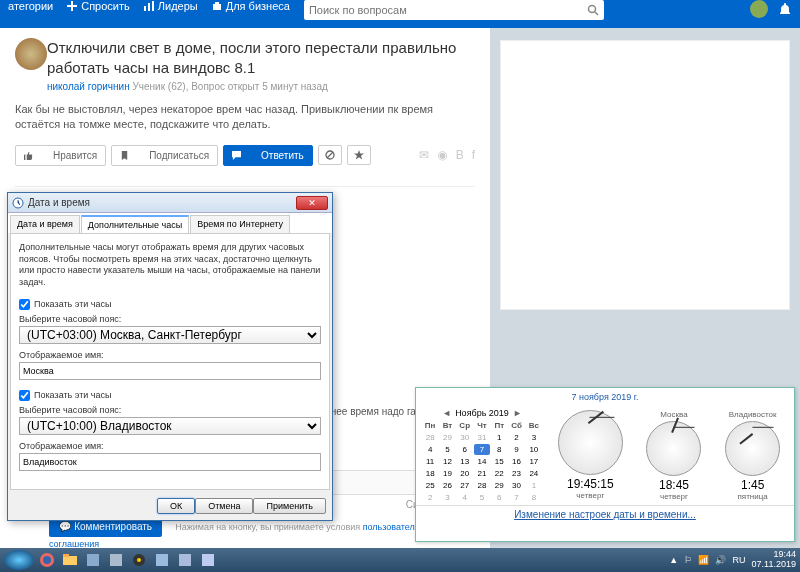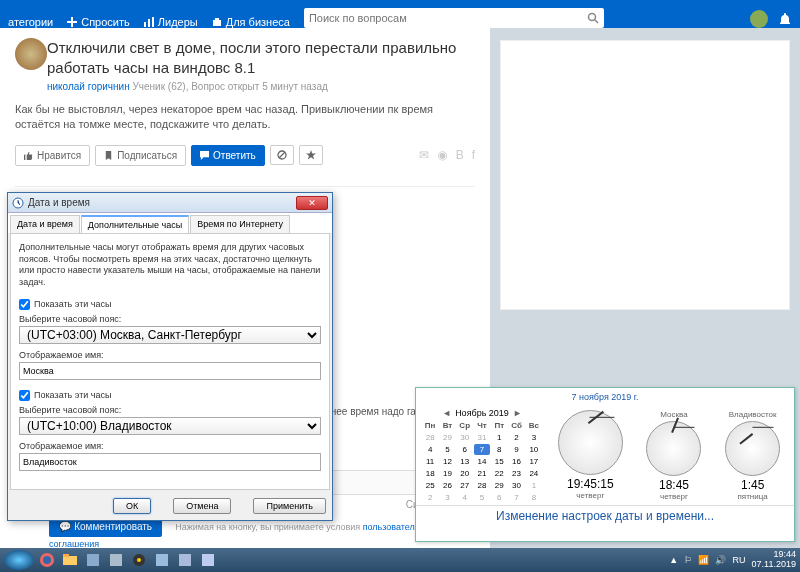--- a/index.html
+++ b/index.html
@@ -1,34 +1,34 @@
 <!DOCTYPE html>
 <html><head>
 <meta charset="utf-8">
 <style>
 *{margin:0;padding:0;box-sizing:border-box;font-family:Arial,sans-serif}
 body{width:800px;height:572px;background:#d0d8e0;overflow:hidden;position:relative;font-size:11px}
-.header{height:28px;background:#0066cc;display:flex;align-items:flex-end;padding:0 8px;color:#fff;font-size:11px}
+.header{height:28px;background:#0066cc;display:flex;align-items:flex-start;padding:0 8px;color:#fff;font-size:11px}
 .header-item{display:flex;align-items:center;margin-right:14px;cursor:pointer}
 .header-item svg{margin-right:4px}
 .search-box{width:300px;height:20px;background:#fff;border-radius:2px;display:flex;align-items:center;padding:0 5px}
 .search-box input{border:none;outline:none;flex:1;font-size:11px;color:#999}
 .search-box svg{fill:#666}
 .header-right{margin-left:auto;display:flex;align-items:center;gap:10px}
 .avatar-small{width:18px;height:18px;border-radius:50%;background:#8a5}
 .content{position:absolute;top:28px;left:0;right:310px;bottom:24px;background:#fff;overflow:auto}
 .qbox{padding:10px 15px}
 .qhead{display:flex;}
 .qavatar{width:32px;height:32px;border-radius:50%;background:radial-gradient(#cb8,#963);flex-shrink:0}
 .qtitle{font-size:15px;color:#333;line-height:1.3}
 .qmeta{font-size:10px;color:#999;margin-top:4px}
 .qmeta a{color:#0066cc;text-decoration:none}
 .qbody{margin-top:10px;font-size:11px;color:#555;line-height:1.4}
 .qactions{margin-top:12px;display:flex;gap:5px;align-items:center}
-.btn{border:1px solid #ccc;background:#fff;padding:4px 8px;font-size:10px;color:#666;cursor:pointer;display:inline-flex;align-items:center;gap:4px;border-radius:2px}
+.btn{border:1px solid #ccc;background:#fff;padding:4px 8px;font-size:10px;color:#666;cursor:pointer;display:inline-flex;align-items:center;gap:20px;border-radius:2px}
 .btn.primary{background:#0066cc;color:#fff;border-color:#0066cc}
 .btn.iconbtn{padding:4px 6px}
 .social-icons{margin-left:auto;display:flex;gap:8px;color:#ccc;font-size:12px}
 .answers-count{margin-top:20px;padding:8px 0;border-top:1px solid #eee;font-size:11px;color:#666}
 .comment-box{margin:15px;display:flex;gap:8px;align-items:flex-start}
 .cavatar{width:26px;height:26px;border-radius:50%;background:#585}
 .cinput-wrap{flex:1}
 .cinput{width:100%;height:25px;border:1px solid #ddd;padding:4px 6px;font-size:10px;color:#999;background:#fafafa}
 .cactions{display:flex;gap:10px;margin-top:4px;font-size:10px;color:#999;align-items:center}
 .cactions .char{margin-left:auto}
@@ -42,21 +42,21 @@
 .wtabs{display:flex;background:#fff;padding:2px 2px 0}
 .wtab{padding:3px 6px;border:1px solid #ccc;border-bottom:none;background:#f4f4f4;font-size:9px;cursor:pointer;margin-right:1px}
 .wtab.active{background:#fff;border-top:2px solid #6af}
 .wbody{background:#fff;border:1px solid #ccc;margin:0 2px 2px;padding:8px;font-size:9px;color:#333}
 .wdesc{line-height:1.3;margin-bottom:10px}
 .wcheck{display:flex;align-items:flex-start;gap:4px;margin-bottom:4px}
 .wcheck input{width:11px;height:11px}
 .wlabel{margin-bottom:2px}
 .wselect{width:100%;height:18px;border:1px solid #aaa;background:linear-gradient(#fff,#eee);font-size:12px;padding:0 3px;margin-bottom:6px}
 .winput{width:100%;height:18px;border:1px solid #aaa;font-size:9px;padding:0 3px;margin-bottom:10px}
-.wbtns{display:flex;gap:22px;justify-content:flex-end;padding:6px;background:#f0f0f0}
+.wbtns{display:flex;gap:0;justify-content:flex-end;padding:6px;background:#f0f0f0}
 .wbtn{padding:2px 12px;border:1px solid #888;background:linear-gradient(#fff,#e0e0e0);font-size:9px;cursor:pointer;border-radius:2px}
 .wbtn.default{border:1px solid #3b6ea5;box-shadow:0 0 2px #6af}
 .hidden-answer{position:absolute;left:280px;top:405px;font-size:10px;color:#555;line-height:1.4}
 .sidebar{position:absolute;right:10px;top:40px;width:290px;background:#fff;border:1px solid #eee;height:270px}
 .tray-clock{position:absolute;right:5px;bottom:30px;width:380px;height:155px;background:#fff;border:1px solid #7ba;box-shadow:1px 1px 4px rgba(0,0,0,.2);font-size:9px}
 .tc-header{text-align:center;padding:4px;color:#1e5aa8}
 .tc-body{display:flex;padding:2px 6px;gap:8px}
 .cal{width:120px}
 .cal-head{display:flex;align-items:center;justify-content:center;gap:4px;margin-bottom:2px}
 .cal-nav{cursor:pointer;color:#666}
@@ -69,21 +69,21 @@
 .clk{text-align:center}
 .clk-face{width:55px;height:55px;border-radius:50%;background:radial-gradient(#fff,#ddd);border:1px solid #999;position:relative;margin:2px auto}
 .clk-face.main{width:65px;height:65px}
 .hand{position:absolute;left:50%;top:50%;transform-origin:0 0;background:#333}
 .hand.h{width:2px;height:30%;transform:translate(-50%,-100%)}
 .hand.m{width:1px;height:40%;transform:translate(-50%,-100%)}
 .clk-name{font-size:8px;color:#666;margin-top:2px}
 .clk-time{font-size:12px;margin-top:2px}
 .clk-day{font-size:8px;color:#666}
 .tc-footer{text-align:center;padding:3px;border-top:1px solid #ddd}
-.tc-footer a{color:#1e5aa8;font-size:12px;cursor:pointer}
+.tc-footer a{color:#1e5aa8;text-decoration:underline;font-size:10px;cursor:pointer}
 .taskbar{position:absolute;bottom:0;left:0;right:0;height:24px;background:linear-gradient(#4a6a8a,#2a4a6a);display:flex;align-items:center;padding:0 4px;gap:3px}
 .start{width:30px;height:20px;background:radial-gradient(#6cf,#036);border-radius:50%;cursor:pointer}
 .tb-icon{width:20px;height:20px;display:flex;align-items:center;justify-content:center;cursor:pointer}
 .tb-right{margin-left:auto;display:flex;align-items:center;gap:6px;color:#fff;font-size:9px}
 .tb-right .time{text-align:right;line-height:1.1}
 </style>
 </head>
 <body>
 
 <div class="header">

